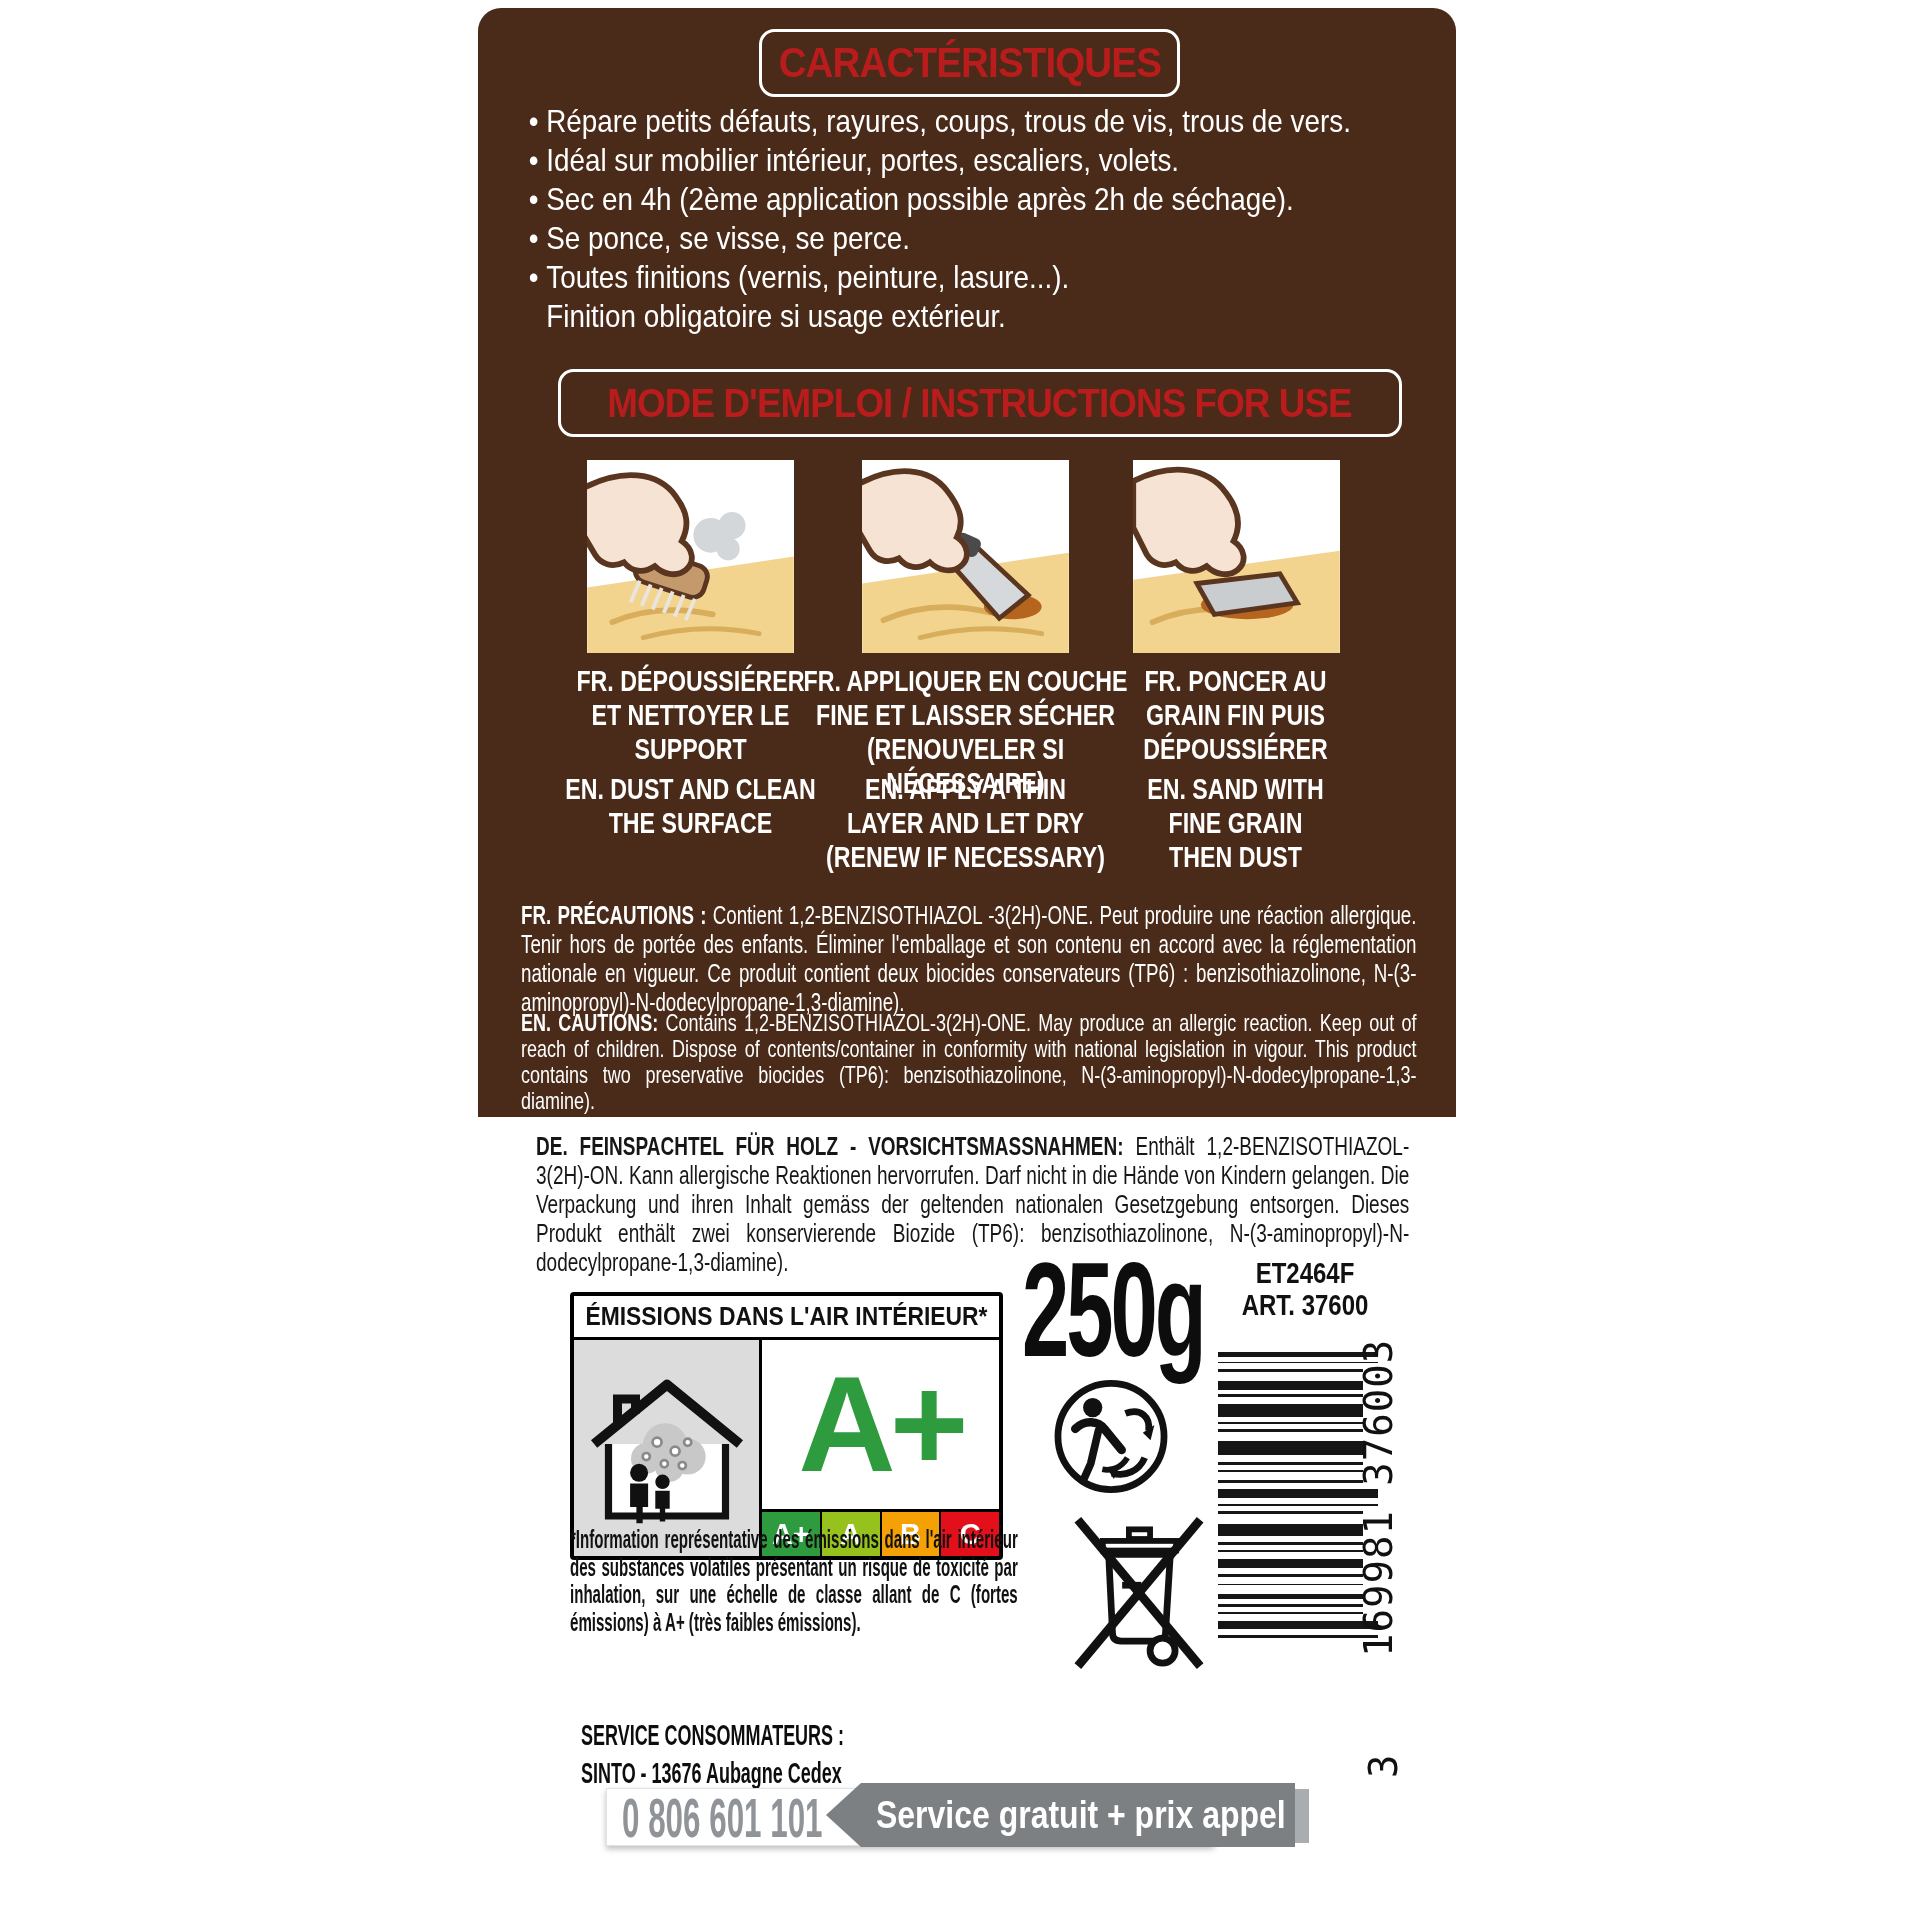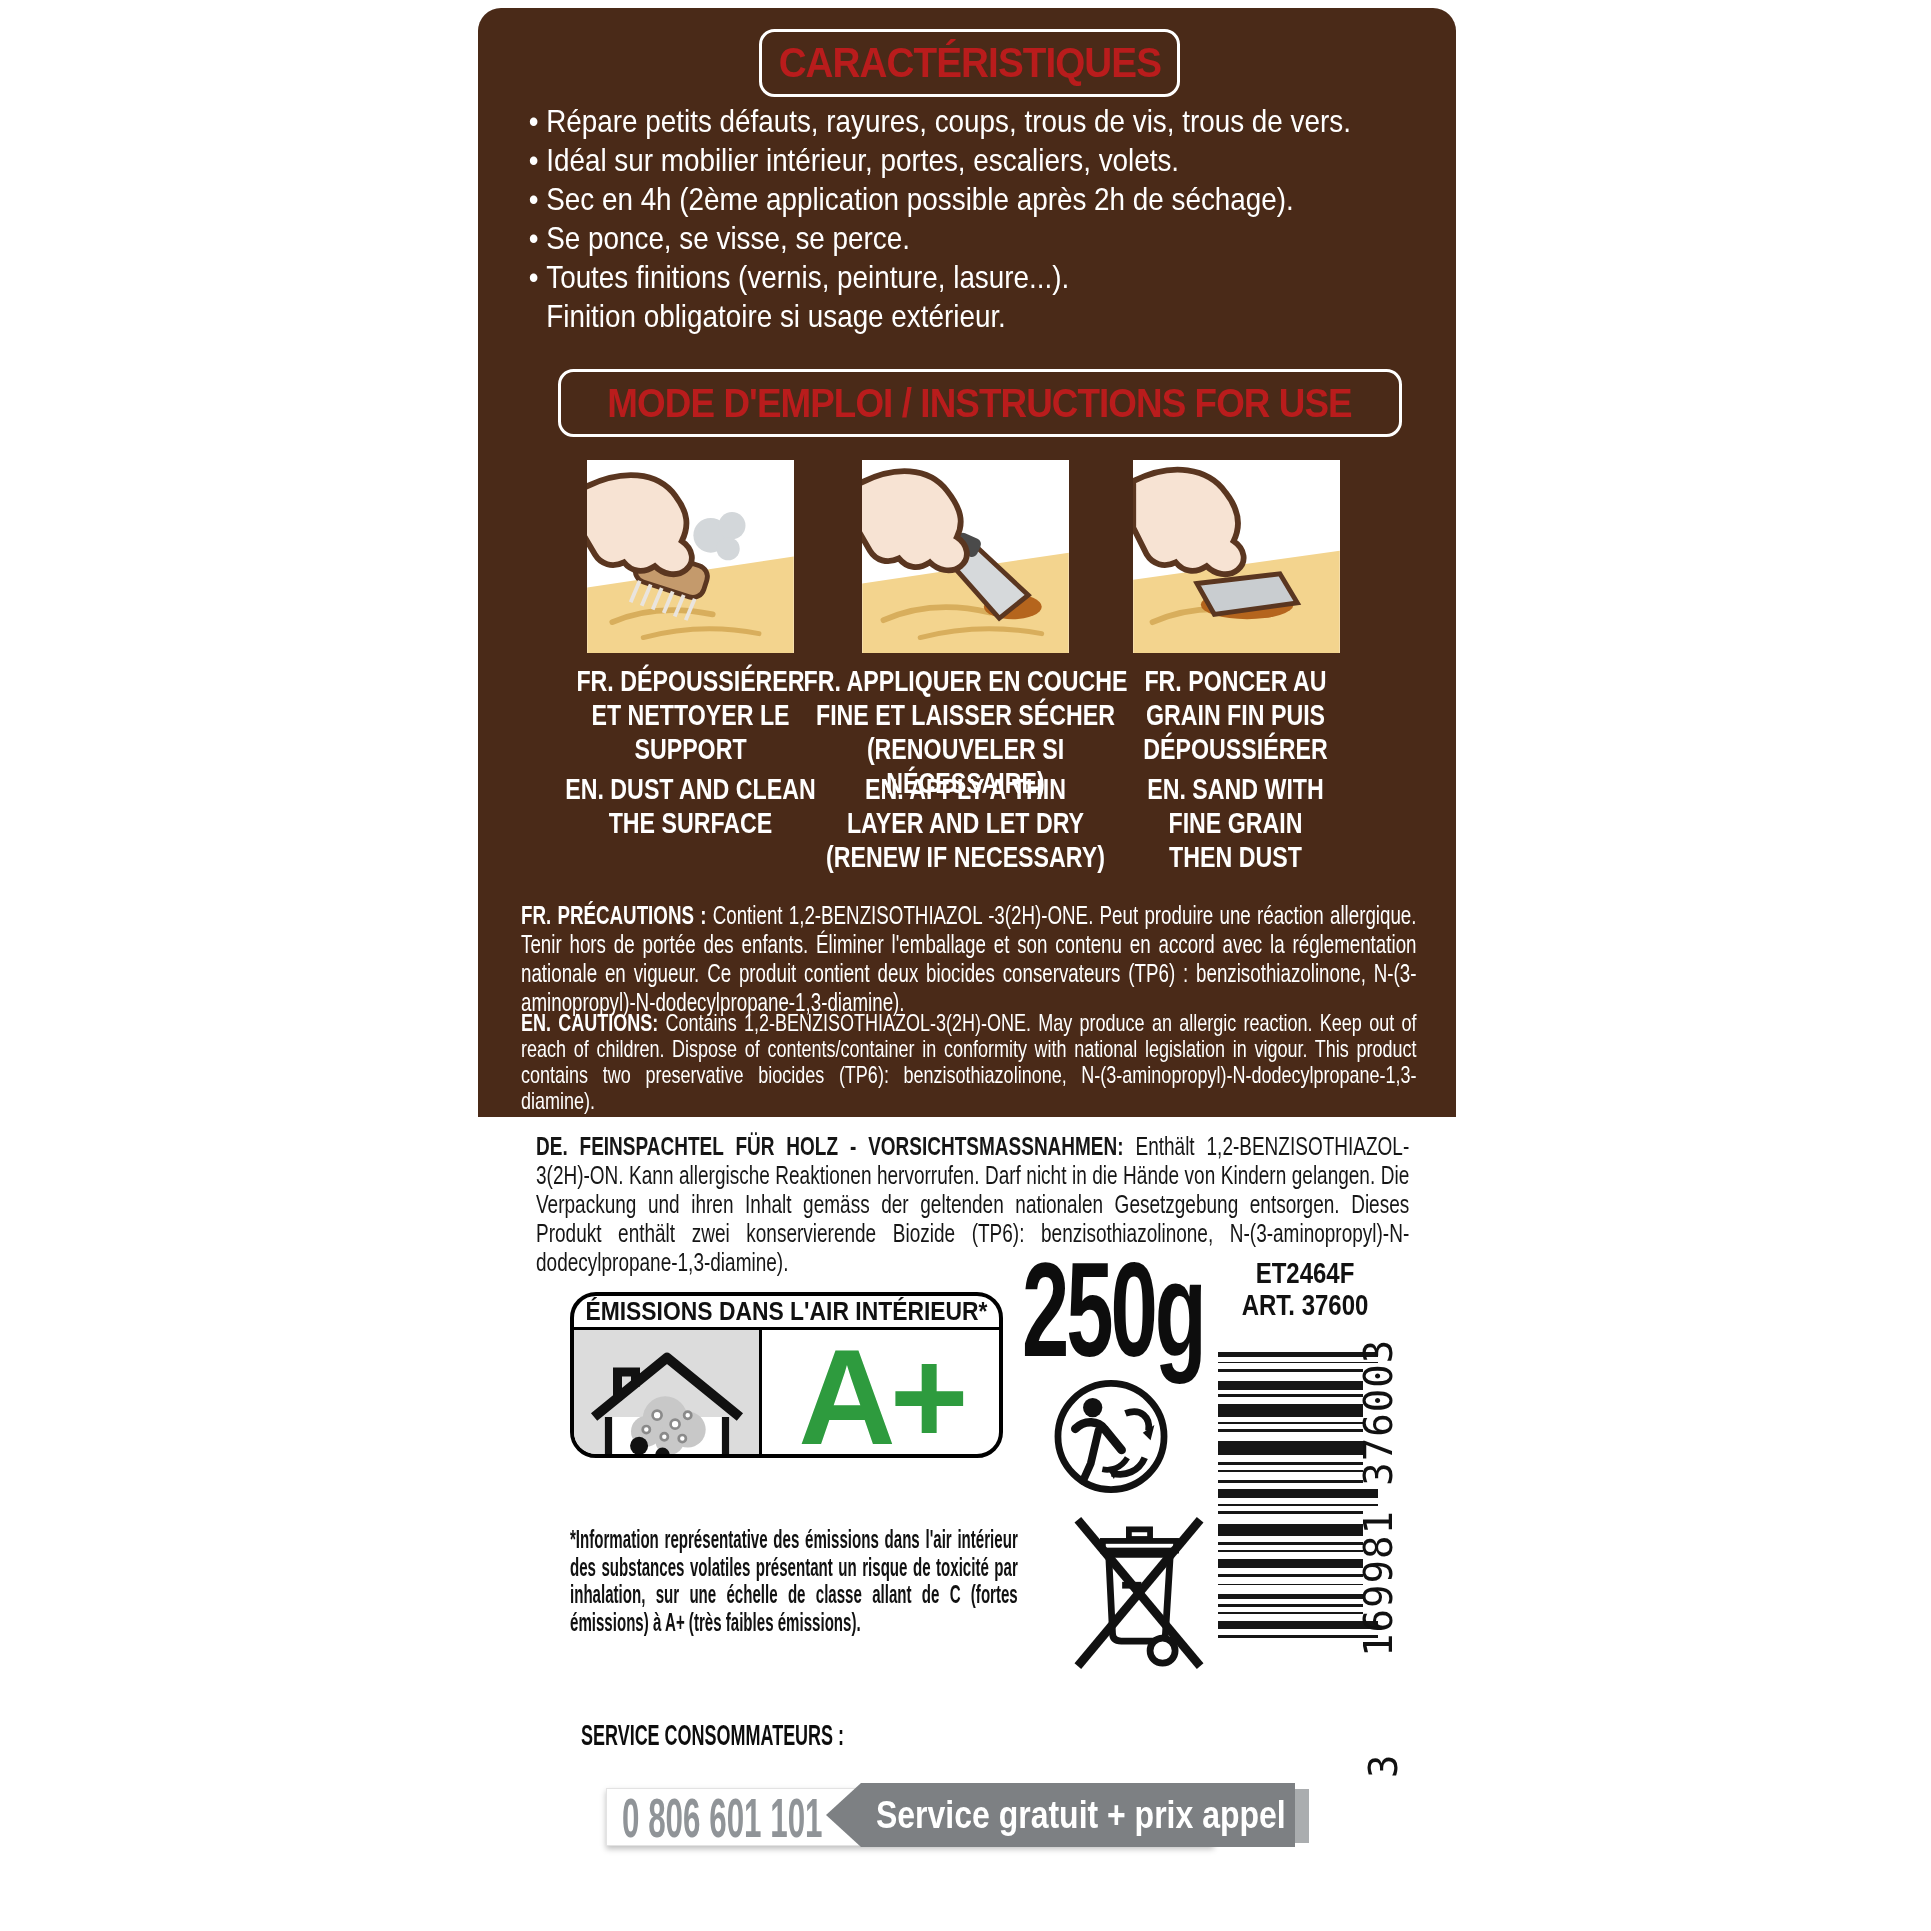--- a/index.html
+++ b/index.html
@@ -36,21 +36,21 @@
   .cap{width:415px;text-align:center;color:#fff;font-weight:700;font-size:29px;line-height:34px;}
   
   .para{margin:0;font-size:25px;line-height:29px;text-align:justify;}
   .para.white{color:#fff;}
   .para.dark{color:#161616;}
   .para b{font-weight:700;}
   
   .weight{left:1022px;top:1244px;font-size:133px;font-weight:700;letter-spacing:-4.8px;color:#0d0d0d;line-height:1;}
   .refs{left:1223px;top:1257px;width:164px;text-align:center;font-size:30px;font-weight:700;line-height:32px;color:#111;}
   
-  .emx{left:570px;top:1292px;width:433px;height:166px;border:4.8px solid #000;border-radius:26px;background:#fff;
+  .emx{left:570px;top:1292px;width:433px;height:268px;border:4.8px solid #000;border-radius:4px;background:#fff;
        box-sizing:border-box;display:flex;flex-direction:column;overflow:hidden;}
   .emx .hd{height:41px;border-bottom:3.9px solid #000;display:flex;align-items:center;justify-content:center;
            font-size:26px;font-weight:700;color:#111;}
   .emx .bd{flex:1;display:flex;}
   .emx .house-cell{width:185px;background:#dcdcdc;border-right:3.9px solid #000;display:flex;align-items:center;justify-content:center;}
   .emx .right{flex:1;display:flex;flex-direction:column;}
   .emx .grade{flex:1;display:flex;align-items:center;justify-content:center;
               font-size:135px;font-weight:700;letter-spacing:-5.8px;color:#2e9b3e;line-height:1;}
   .emx .scale{height:44px;display:flex;border-top:3.9px solid #000;}
   .emx .scale div{flex:1;display:flex;align-items:center;justify-content:center;
@@ -308,20 +308,21 @@
     <div class="b" style="height:4.8px;margin-bottom:4.8px"></div>
     <div class="b" style="height:2.9px;margin-bottom:5.8px"></div>
     <div class="b" style="height:1.9px;margin-bottom:6.8px"></div>
     <div class="b long" style="height:7.7px;margin-bottom:5.8px"></div>
     <div class="b long" style="height:3.9px;margin-bottom:0"></div>
   </div>
   <div class="abs bc-digits">169981 376003</div>
   <div class="abs bc-first">3</div>
 
   <div class="abs svc" style="left:581px;top:1717px"><span class="sx62">SERVICE CONSOMMATEURS :</span></div>
+  <div class="abs svc" style="left:581px;top:1755px"><span class="sx62">SINTO - 13676 Aubagne Cedex</span></div>
 
   <div class="abs phone-box">
     <span class="phone-num"><span class="sx56">0 806 601 101</span></span>
   </div>
   <div class="abs banner-tab"></div>
   <div class="abs banner">
     <span class="txt"><span class="sx82">Service gratuit + prix appel</span></span>
   </div>
 
 

